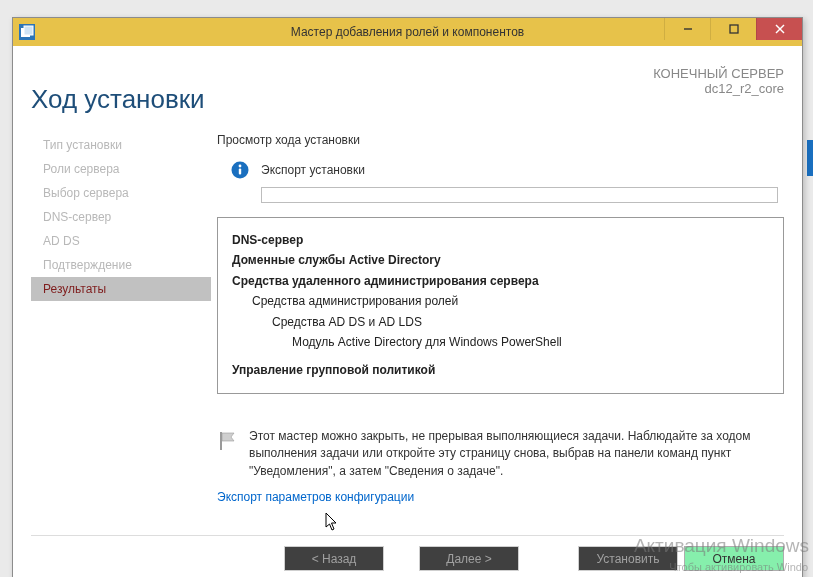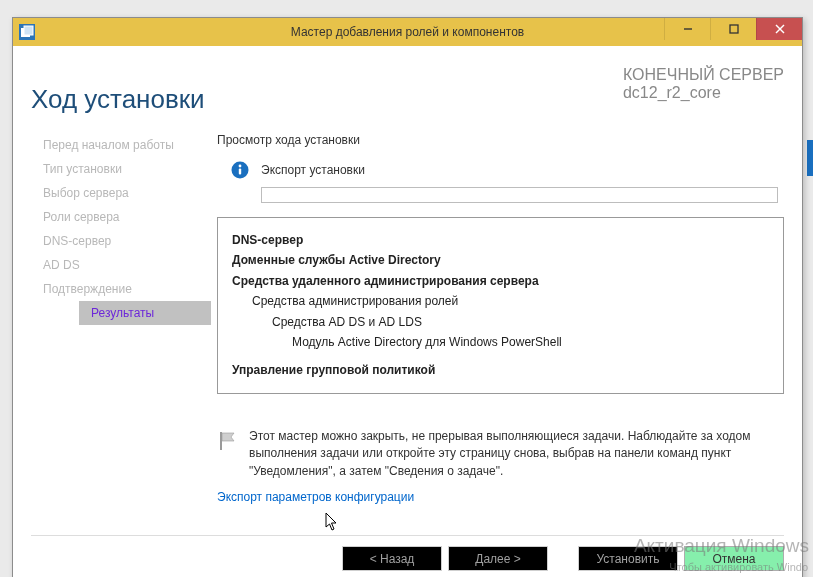--- a/index.html
+++ b/index.html
@@ -8,44 +8,44 @@
   .titlebar{height:28px;background:#e7c24a;display:flex;align-items:center;position:relative;}
   .titlebar-icon{width:16px;height:16px;margin:0 6px;}
   .title-text{position:absolute;left:0;right:0;text-align:center;font-size:12px;color:#333;}
   .win-controls{position:absolute;right:0;top:0;display:flex;height:22px;}
   .win-btn{width:45px;height:22px;display:flex;align-items:center;justify-content:center;border-left:1px solid rgba(0,0,0,0.1);}
   .win-btn.close{background:#c75050;}
   .win-btn svg{width:10px;height:10px;}
   .content{position:absolute;top:28px;left:0;right:0;bottom:0;background:#fff;padding:10px 18px 12px 18px;box-sizing:border-box;display:flex;flex-direction:column;}
   .header-row{display:flex;justify-content:space-between;align-items:flex-start;margin-bottom:14px;}
   .page-title{font-size:26px;font-weight:300;color:#1e4e79;margin-top:28px;}
-  .server-info{text-align:left;font-size:16px;color:#888;margin-top:10px;}
+  .server-info{text-align:right;font-size:13px;color:#888;margin-top:10px;}
   .body-row{flex:1;display:flex;min-height:0;}
   .sidebar{width:180px;padding-top:4px;}
   .sidebar-item{padding:5px 12px;font-size:12px;color:#b8b8b8;white-space:nowrap;}
-  .sidebar-item.active{background:#c1c1c1;color:#6d28d9;margin-left:48px;}
+  .sidebar-item.active{background:#c1c1c1;color:#7f1d1d;}
   .main{flex:1;display:flex;flex-direction:column;padding-left:6px;}
   .progress-label{font-size:12px;color:#333;margin:4px 0 14px 0;}
   .status-row{display:flex;align-items:center;margin-bottom:8px;}
   .info-icon{width:18px;height:18px;margin-left:14px;margin-right:12px;flex:none;}
   .status-text{font-size:12px;color:#333;}
   .progress-track{height:14px;border:1px solid #bdbdbd;margin-left:44px;margin-right:6px;margin-bottom:14px;background:#fff;}
   .details-box{border:1px solid #999;padding:12px 14px;margin-left:0;margin-right:0;line-height:1.7;font-size:12px;color:#222;flex:none;min-height:150px;}
   .details-box .bold{font-weight:600;}
   .ind1{padding-left:20px;}
   .ind2{padding-left:40px;}
   .ind3{padding-left:60px;}
   .note-row{display:flex;align-items:flex-start;margin-top:34px;padding-right:6px;}
   .note-icon{width:22px;height:22px;margin-right:10px;flex:none;margin-top:2px;}
   .note-text{font-size:12px;color:#333;line-height:1.45;}
   .export-link{color:#0066cc;font-size:12px;margin-top:10px;display:inline-block;}
   .cursor{position:absolute;left:325px;top:512px;width:14px;height:20px;}
   .footer{display:flex;justify-content:flex-end;gap:6px;border-top:1px solid #ddd;padding-top:10px;margin-top:6px;}
   .btn{min-width:78px;height:23px;border:1px solid #adadad;background:#86efac;font-size:12px;color:#333;padding:0 10px;display:flex;align-items:center;justify-content:center;}
-  .btn.disabled{color:#a0a0a0;border-color:#cfcfcf;background:#000000;}
+  .btn.disabled{color:#a0a0a0;border-color:#cfcfcf;background:#404040;margin-left:29px;}
   .watermark{position:absolute;right:4px;bottom:20px;font-size:19px;color:rgba(120,120,120,0.55);pointer-events:none;}
   .watermark-sub{position:absolute;right:5px;bottom:4px;font-size:11px;color:rgba(120,120,120,0.55);pointer-events:none;}
   .edge-strip{position:absolute;right:0;top:140px;width:6px;height:36px;background:#1a6fbf;}
 </style>
 </head>
 <body>
 <div class="desktop">
   <div class="edge-strip"></div>
 
   <div class="window">
@@ -82,24 +82,23 @@
       <div class="header-row">
         <div class="page-title">Ход установки</div>
         <div class="server-info">
           <div>КОНЕЧНЫЙ СЕРВЕР</div>
           <div>dc12_r2_core</div>
         </div>
       </div>
 
       <div class="body-row">
         <div class="sidebar">
-          <div class="sidebar-item">Перед началом работы</div>
           <div class="sidebar-item">Тип установки</div>
+          <div class="sidebar-item">Роли сервера</div>
           <div class="sidebar-item">Выбор сервера</div>
-          <div class="sidebar-item">Роли сервера</div>
           <div class="sidebar-item">DNS-сервер</div>
           <div class="sidebar-item">AD DS</div>
           <div class="sidebar-item">Подтверждение</div>
           <div class="sidebar-item active">Результаты</div>
         </div>
 
         <div class="main">
           <div class="progress-label">Просмотр хода установки</div>
           <div class="status-row">
             <span class="info-icon">

